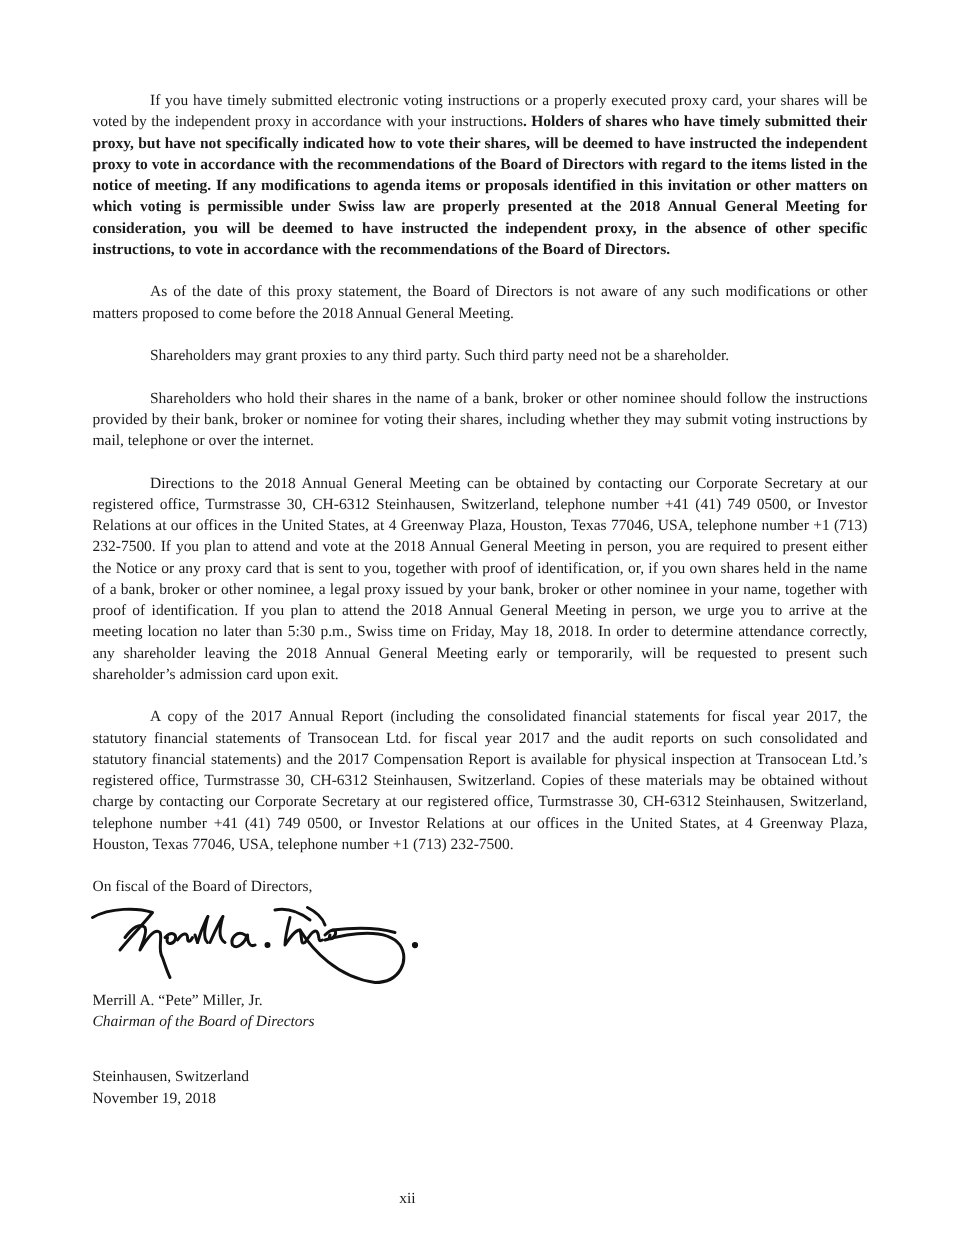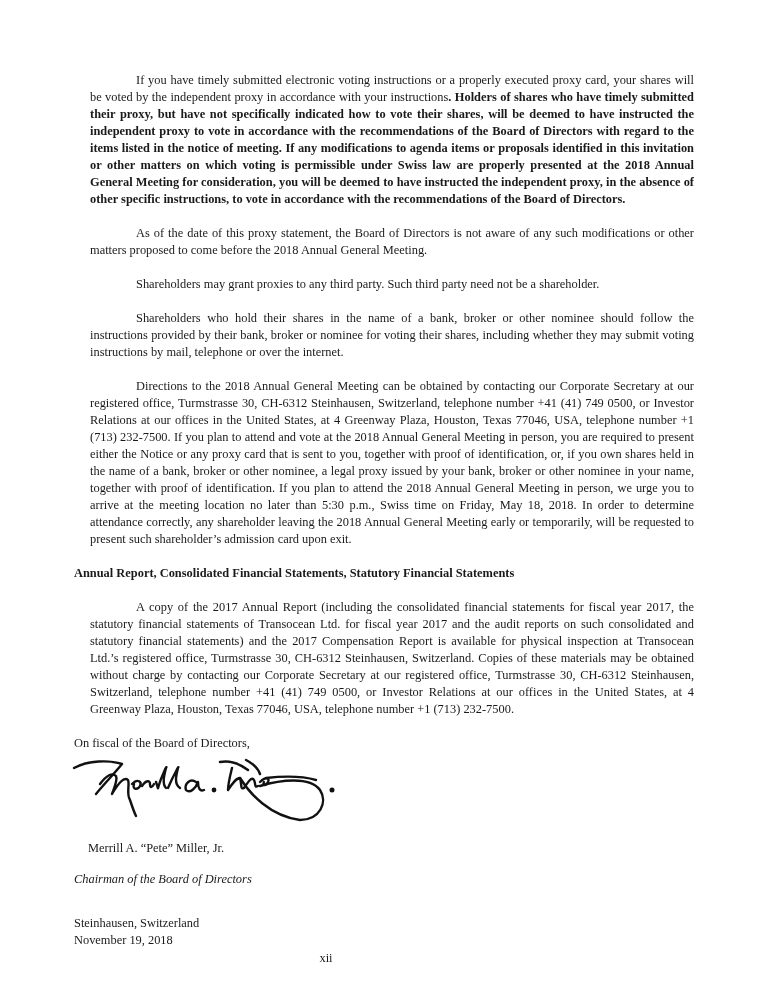--- a/index.html
+++ b/index.html
@@ -23,40 +23,39 @@
       font-size: 12.4px;
       line-height: 17px;
     }
     p {
       margin: 0 0 17px 0;
       text-align: justify;
       text-align-last: left;
     }
     .indent {
       text-indent: 46px;
-      margin-left: 16px;
     }
     b, .bold {
       font-weight: bold;
     }
     .heading {
       font-weight: bold;
       margin-bottom: 17px;
     }
     .closing {
       margin-bottom: 0;
     }
     .signature {
       display: block;
       width: 270px;
       height: 72px;
       margin: 2px 0 0 -4px;
     }
     .signer {
-      margin: 14px;
+      margin: 0;
     }
     .signer-title {
       margin: 0 0 27px 0;
       font-style: italic;
     }
     .place, .date {
       margin: 0;
     }
     .page-number {
       position: absolute;
@@ -77,21 +76,20 @@
   <p class="indent"><span>If you have timely submitted electronic voting instructions or a properly executed proxy card, your shares will be voted by the independent proxy in accordance with your instructions</span><b>. Holders of shares who have timely submitted their proxy, but have not specifically indicated how to vote their shares, will be deemed to have instructed the independent proxy to vote in accordance with the recommendations of the Board of Directors with regard to the items listed in the notice of meeting. If any modifications to agenda items or proposals identified in this invitation or other matters on which voting is permissible under Swiss law are properly presented at the 2018 Annual General Meeting for consideration, you will be deemed to have instructed the independent proxy, in the absence of other specific instructions, to vote in accordance with the recommendations of the Board of Directors.</b></p>
 
   <p class="indent">As of the date of this proxy statement, the Board of Directors is not aware of any such modifications or other matters proposed to come before the 2018 Annual General Meeting.</p>
 
   <p class="indent">Shareholders may grant proxies to any third party. Such third party need not be a shareholder.</p>
 
   <p class="indent">Shareholders who hold their shares in the name of a bank, broker or other nominee should follow the instructions provided by their bank, broker or nominee for voting their shares, including whether they may submit voting instructions by mail, telephone or over the internet.</p>
 
   <p class="indent">Directions to the 2018 Annual General Meeting can be obtained by contacting our Corporate Secretary at our registered office, Turmstrasse 30, CH-6312 Steinhausen, Switzerland, telephone number +41 (41) 749 0500, or Investor Relations at our offices in the United States, at 4 Greenway Plaza, Houston, Texas 77046, USA, telephone number +1 (713) 232-7500. If you plan to attend and vote at the 2018 Annual General Meeting in person, you are required to present either the Notice or any proxy card that is sent to you, together with proof of identification, or, if you own shares held in the name of a bank, broker or other nominee, a legal proxy issued by your bank, broker or other nominee in your name, together with proof of identification. If you plan to attend the 2018 Annual General Meeting in person, we urge you to arrive at the meeting location no later than 5:30 p.m., Swiss time on Friday, May 18, 2018. In order to determine attendance correctly, any shareholder leaving the 2018 Annual General Meeting early or temporarily, will be requested to present such shareholder’s admission card upon exit.</p>
 
-  <p class="heading">Annual Report, Consolidated Financial Statements, Statutory Financial Statements</p>
 
   <p class="indent">A copy of the 2017 Annual Report (including the consolidated financial statements for fiscal year 2017, the statutory financial statements of Transocean Ltd. for fiscal year 2017 and the audit reports on such consolidated and statutory financial statements) and the 2017 Compensation Report is available for physical inspection at Transocean Ltd.’s registered office, Turmstrasse 30, CH-6312 Steinhausen, Switzerland. Copies of these materials may be obtained without charge by contacting our Corporate Secretary at our registered office, Turmstrasse 30, CH-6312 Steinhausen, Switzerland, telephone number +41 (41) 749 0500, or Investor Relations at our offices in the United States, at 4 Greenway Plaza, Houston, Texas 77046, USA, telephone number +1 (713) 232-7500.</p>
 
   <p class="closing">On fiscal of the Board of Directors,</p>
 
   <svg class="signature" viewBox="0 0 270 72" xmlns="http://www.w3.org/2000/svg">
     <g fill="none" stroke="#111" stroke-width="2.4" stroke-linecap="round" stroke-linejoin="round">
 
       <path d="M4,14 C18,6 40,6 52,10 C44,20 34,30 26,40"></path>
       <path d="M30,30 C36,22 42,18 46,22 C48,26 44,34 42,40 C48,30 54,22 58,26 C60,30 56,40 60,46 C62,52 64,58 66,62"></path>

